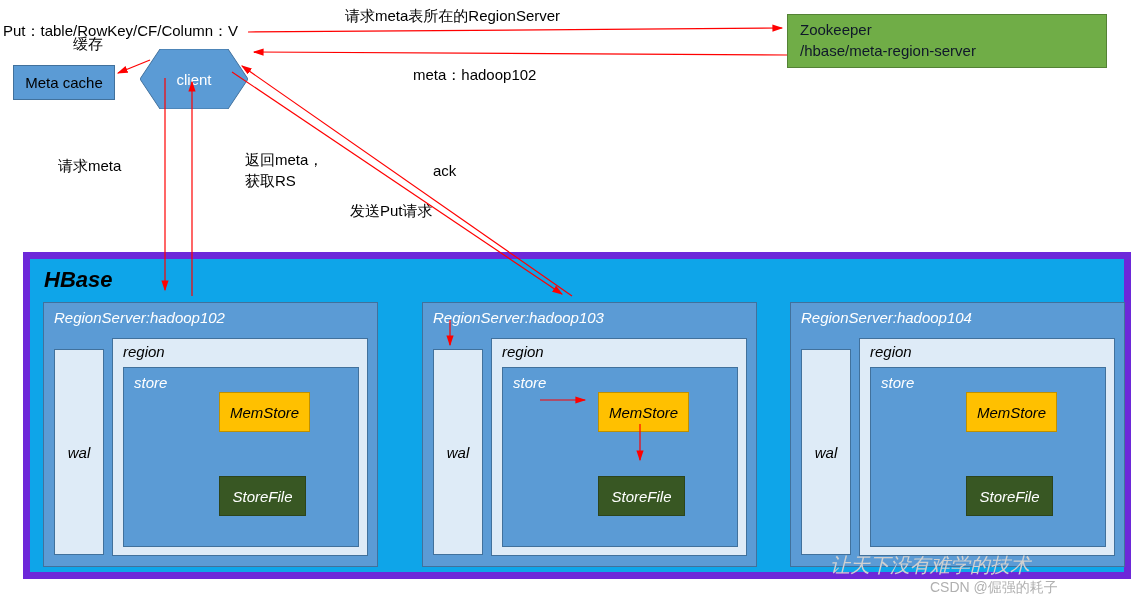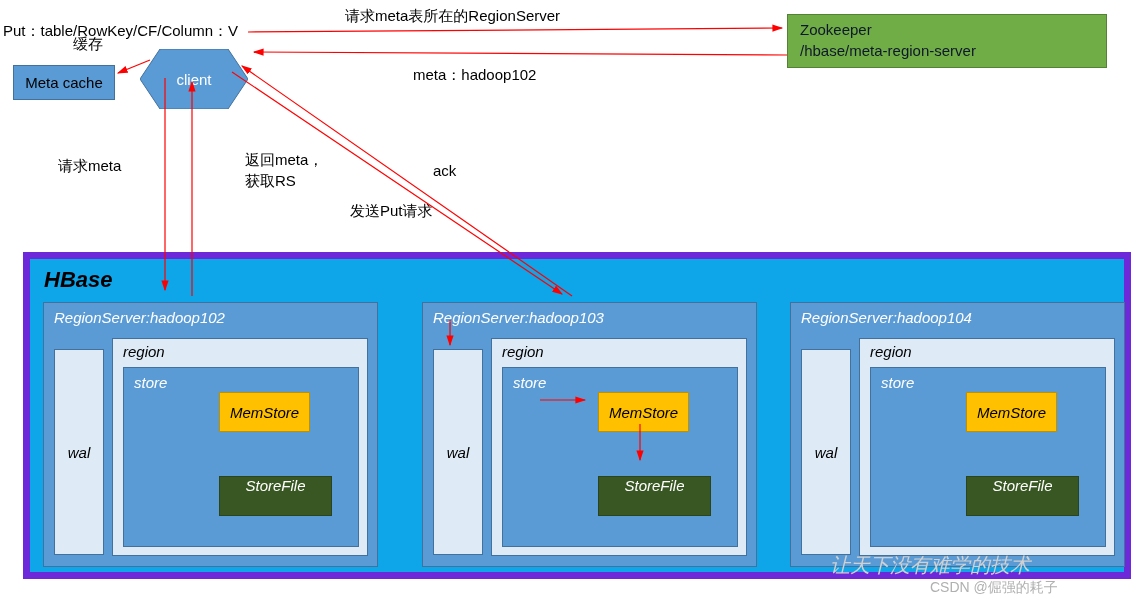--- a/index.html
+++ b/index.html
@@ -68,23 +68,23 @@
     position: absolute; left: 10px; top: 28px; width: 236px; height: 180px;
     background: #5b9bd5; border: 1px solid #41719c; color: #fff;
   }
   .store-title { position: absolute; left: 10px; top: 6px; }
   .memstore {
     position: absolute; left: 95px; top: 24px; width: 91px; height: 40px;
     background: #ffc000; border: 1px solid #bf9000;
     display: flex; align-items: center; justify-content: center; color: #000;
   }
   .storefile {
-    position: absolute; left: 95px; top: 108px; width: 113px; height: 40px;
+    position: absolute; left: 95px; top: 108px; width: 87px; height: 40px;
     background: #385723; border: 1px solid #2c441c;
-    display: flex; align-items: flex-start; justify-content: center; color: #fff;
+    display: flex; align-items: center; justify-content: center; color: #fff;
   }
   .watermark {
     left: 830px; top: 552px; color: #d0d0d0; font-style: italic;
     font-family: "STKaiti","KaiTi",serif; font-size: 20px;
   }
   .csdn { left: 930px; top: 579px; color: #b0b0b0; font-size: 14px; }
   svg.arrows { position: absolute; left: 0; top: 0; pointer-events: none; }
 </style>
 </head>
 <body>

